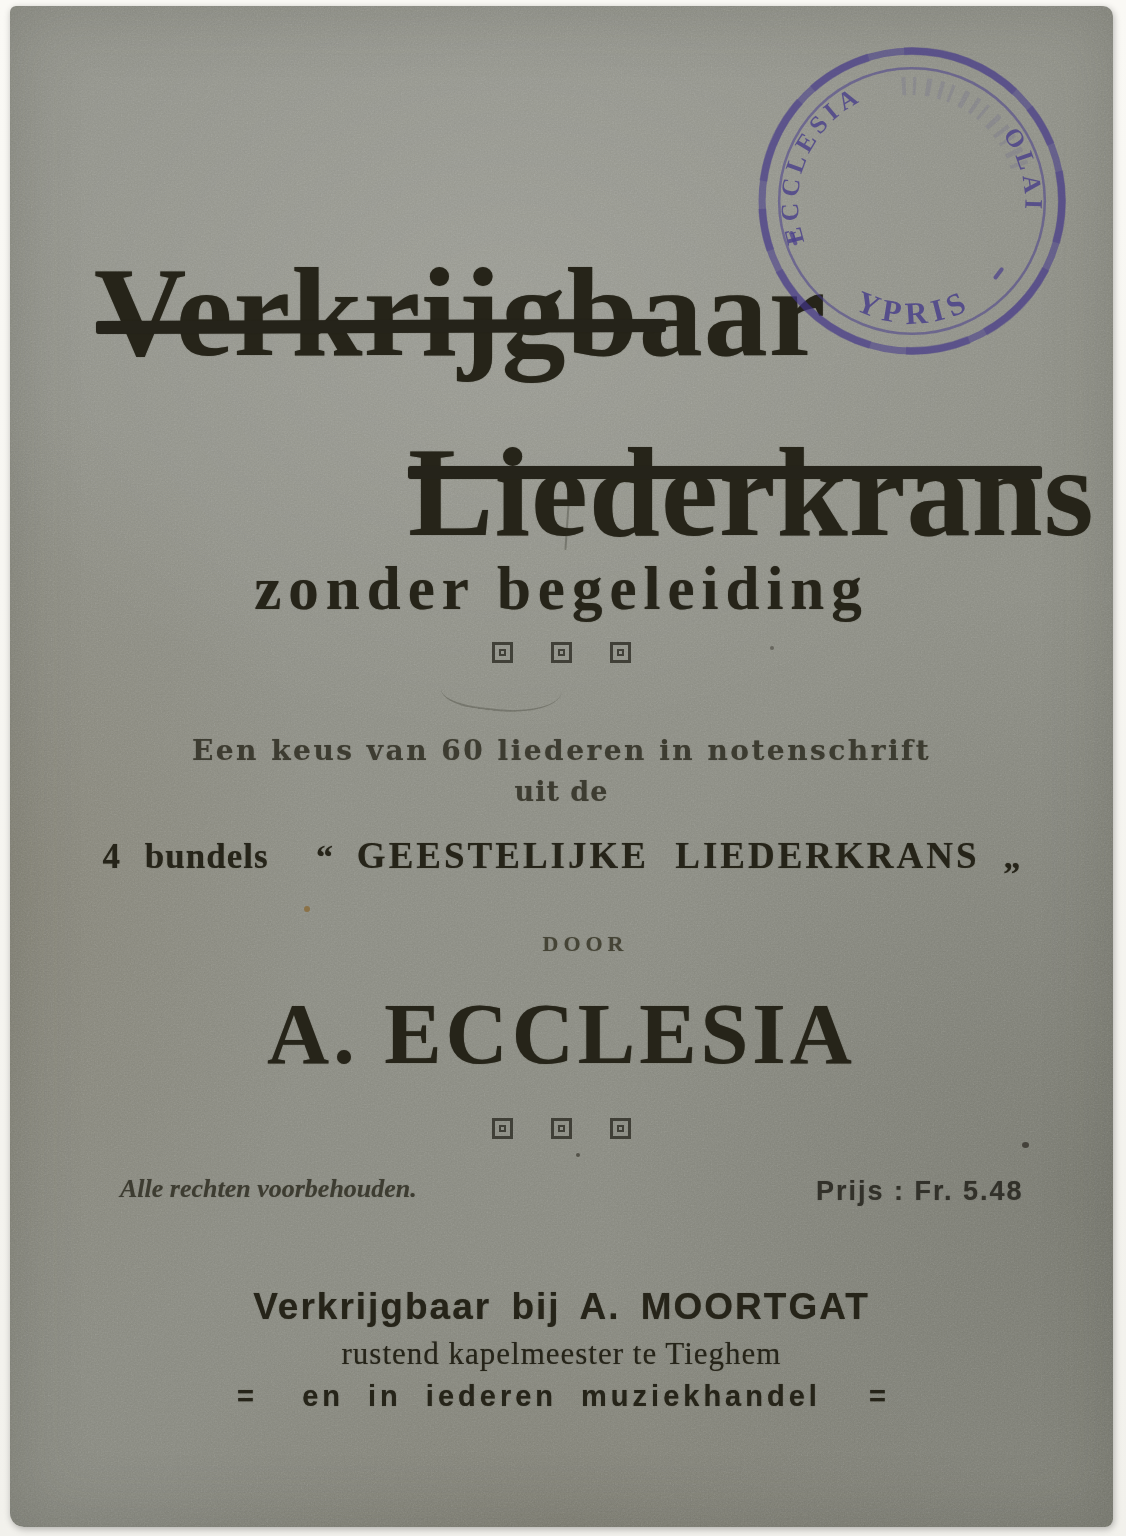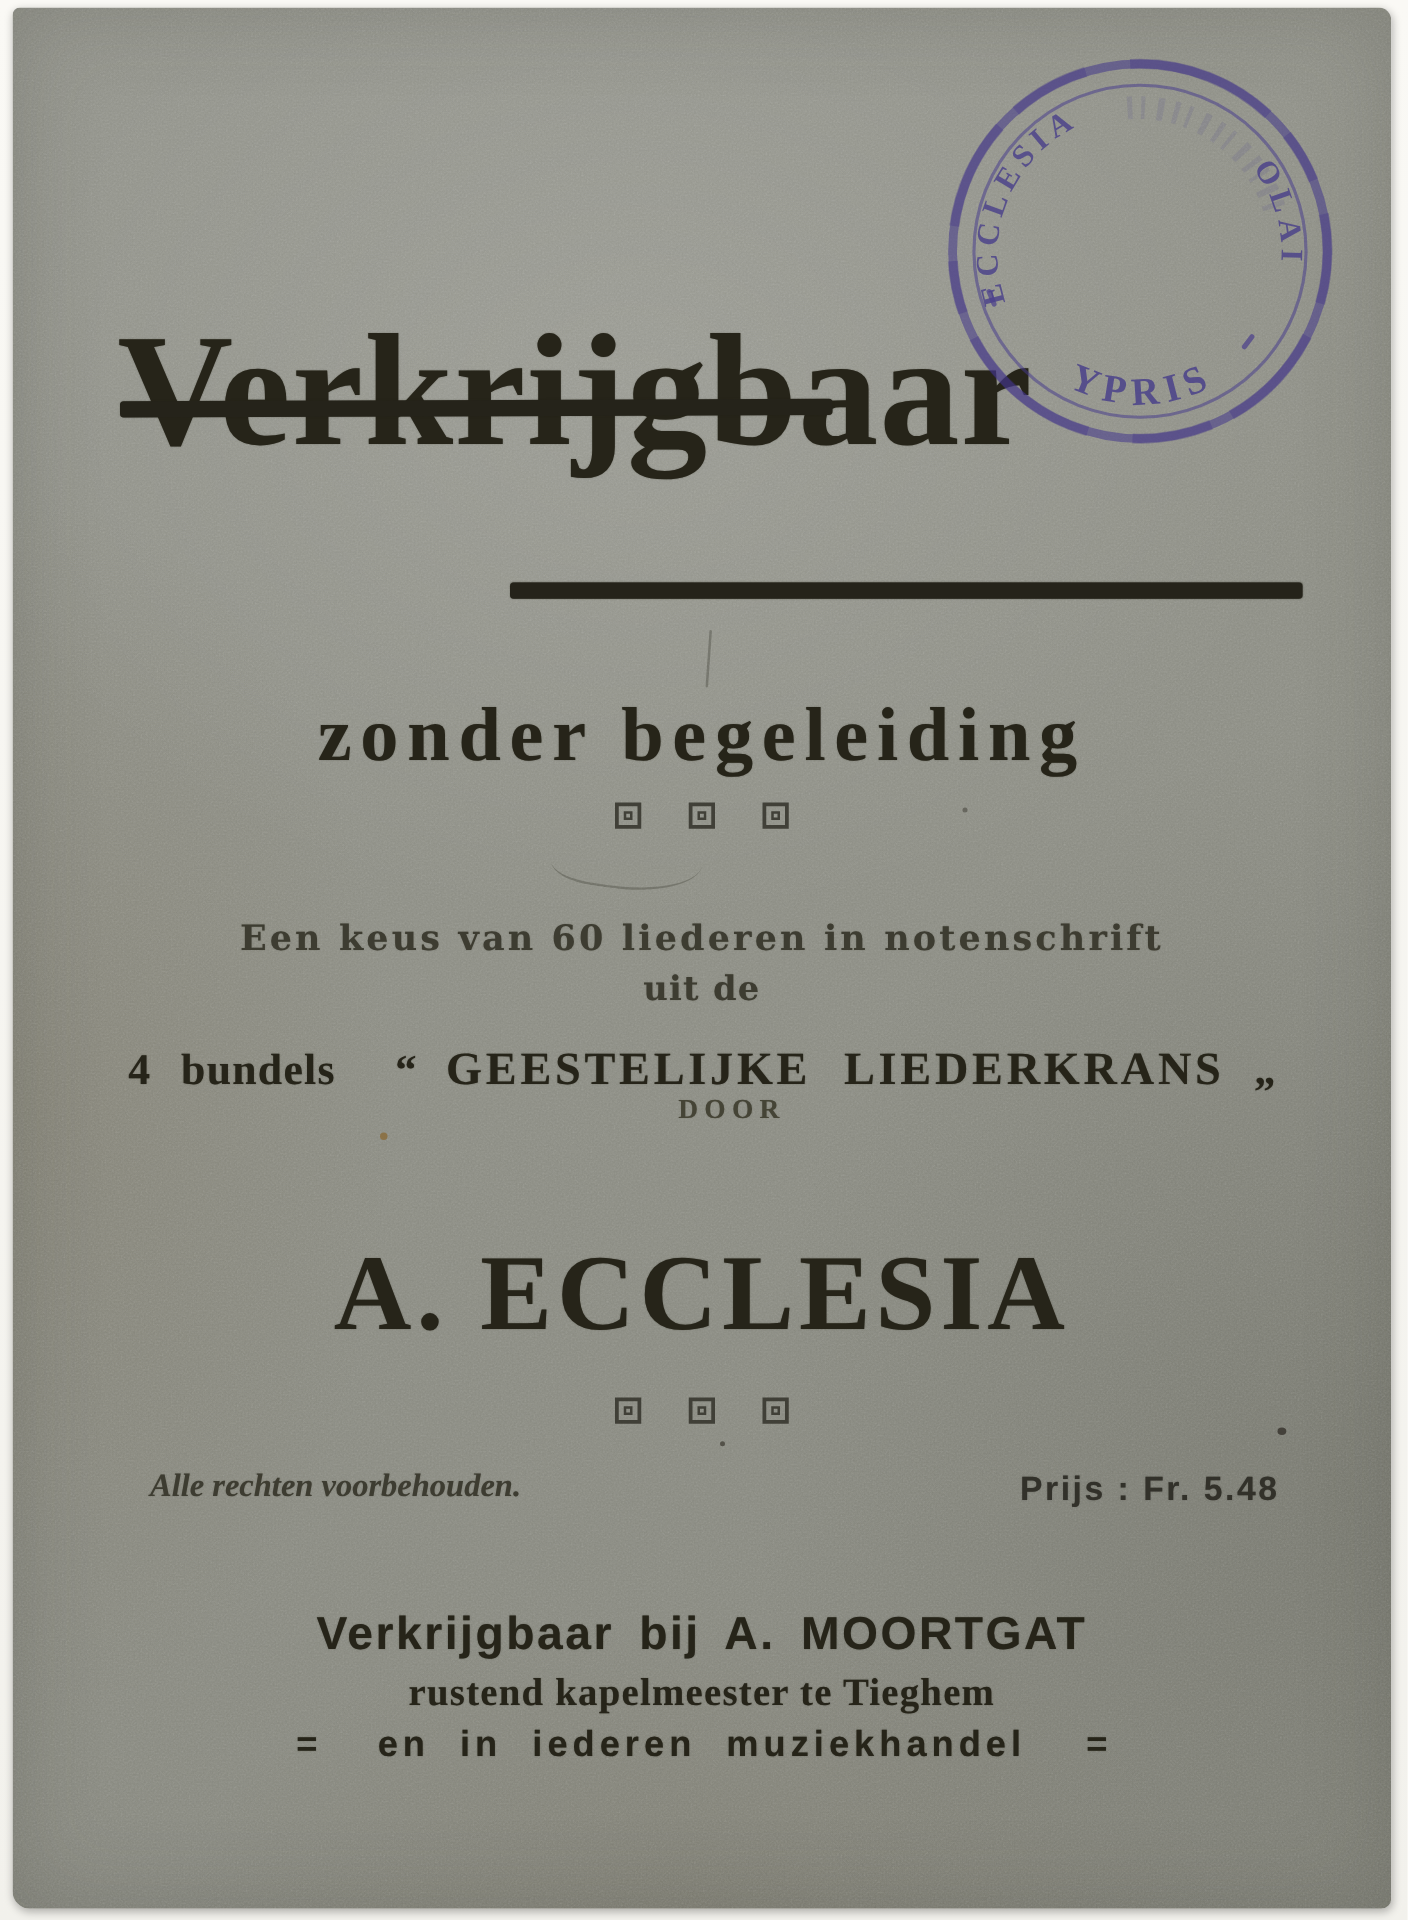--- a/index.html
+++ b/index.html
@@ -25,37 +25,37 @@
   .ink{color:#262419;text-shadow:0 0 1px rgba(38,36,25,.55);}
   .faded{color:#3d3c31;text-shadow:0 0 1px rgba(61,60,49,.45);}
 
   .title{position:absolute;font-weight:bold;font-size:128px;line-height:1;letter-spacing:1px;white-space:nowrap;}
   .t1{left:84px;top:156px;}
   .t2{left:398px;top:336px;}
   .rule{position:absolute;height:13px;background:#25231a;border-radius:3px;box-shadow:0 0 1px rgba(38,36,25,.6);}
   .rule1{left:86px;top:314px;width:570px;transform:rotate(-.2deg);}
   .rule2{left:398px;top:460px;width:634px;}
 
-  .centered{position:absolute;left:0;right:0;text-align:center;white-space:nowrap;font-weight:bold;}
+  .centered{position:absolute;left:0;right:0;text-align:center;white-space:nowrap;}
   .subtitle{top:548px;font-size:61px;font-weight:bold;letter-spacing:7px;}
 
   .orn-row{position:absolute;left:0;right:0;display:flex;justify-content:center;gap:38px;}
   .orn1{top:636px;}
   .orn2{top:1112px;}
   .sq{width:21px;height:21px;border:3px solid #33322a;display:flex;align-items:center;justify-content:center;box-sizing:border-box;opacity:.85;}
   .sq-in{width:7px;height:7px;border:2px solid #33322a;box-sizing:border-box;display:block;}
 
   .note1{top:728px;font-size:28px;font-weight:bold;letter-spacing:2.5px;font-family:"DejaVu Serif", serif;}
   .note2{top:770px;font-size:27px;font-weight:bold;letter-spacing:1px;font-family:"DejaVu Serif", serif;}
 
   .bundle{top:828px;font-size:35px;font-weight:bold;letter-spacing:1px;word-spacing:14px;}
   .bundle .caps{font-size:37px;letter-spacing:3px;}
   .bundle .q{font-size:34px;letter-spacing:0;}
 
-  .byline{top:868px;font-size:22px;letter-spacing:5px;font-weight:bold;color:#454436;text-shadow:0 0 1px rgba(69,68,54,.4);margin-left:48px;}
+  .byline{top:925px;font-size:22px;letter-spacing:5px;font-weight:bold;color:#454436;text-shadow:0 0 1px rgba(69,68,54,.4);margin-left:48px;}
   .author{top:978px;font-size:86px;font-weight:bold;letter-spacing:4px;}
 
   .rights{position:absolute;left:110px;top:1168px;font-size:26px;font-style:italic;font-weight:bold;white-space:nowrap;}
   .price{position:absolute;left:806px;top:1170px;font-size:27px;font-weight:bold;letter-spacing:2px;
          font-family:"Liberation Sans", sans-serif;white-space:nowrap;color:#32312a;text-shadow:0 0 1px rgba(50,49,42,.5);}
 
   .avail1{top:1280px;font-size:37px;font-weight:bold;letter-spacing:2px;word-spacing:8px;font-family:"Liberation Sans", sans-serif;}
   .avail2{top:1330px;font-size:31px;letter-spacing:1px;}
   .avail3{top:1374px;font-size:29px;font-weight:bold;letter-spacing:4px;word-spacing:12px;font-family:"Liberation Sans", sans-serif;}
   .avail3 .mark{letter-spacing:0;font-weight:bold;}
@@ -86,20 +86,21 @@
     <svg class="grain" xmlns="http://www.w3.org/2000/svg">
       <filter id="noise">
         <feTurbulence type="fractalNoise" baseFrequency="0.7" numOctaves="2" stitchTiles="stitch"></feTurbulence>
         <feColorMatrix type="saturate" values="0"></feColorMatrix>
       </filter>
       <rect width="100%" height="100%" filter="url(#noise)"></rect>
     </svg>
 
     <h1 class="title t1 ink">Verkrijgbaar</h1>
     <div class="rule rule1"></div>
+    <h1 class="title t2 ink">Liederkrans</h1>
     <div class="rule rule2"></div>
 
     <div class="centered subtitle ink">zonder begeleiding</div>
 
     <div class="orn-row orn1">
       <span class="sq">
           <span class="sq-in"></span>
         </span>
       <span class="sq">
           <span class="sq-in"></span>

